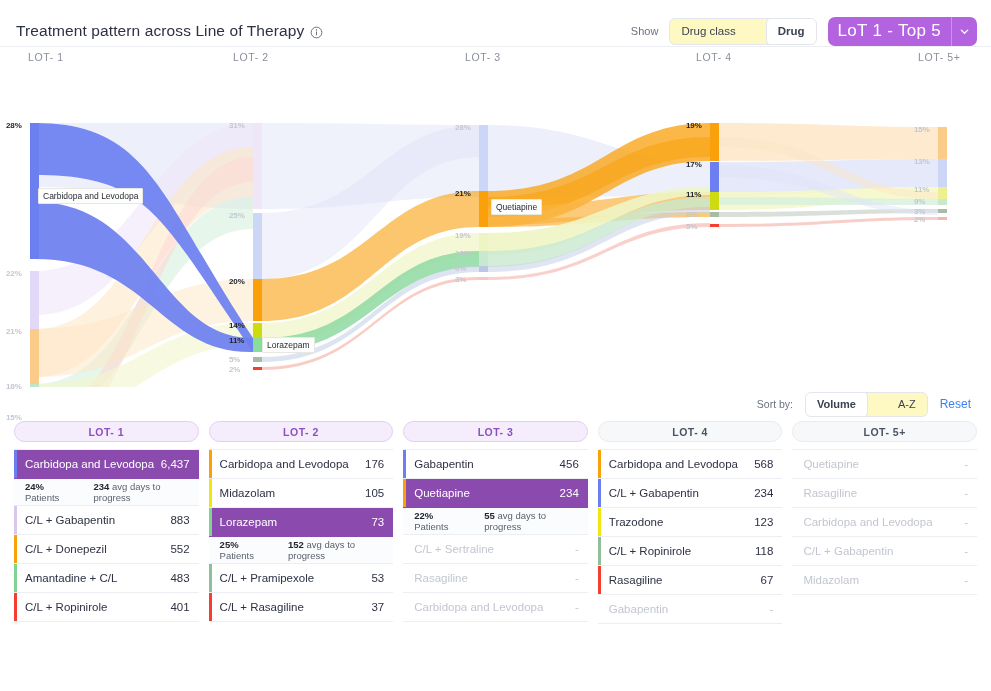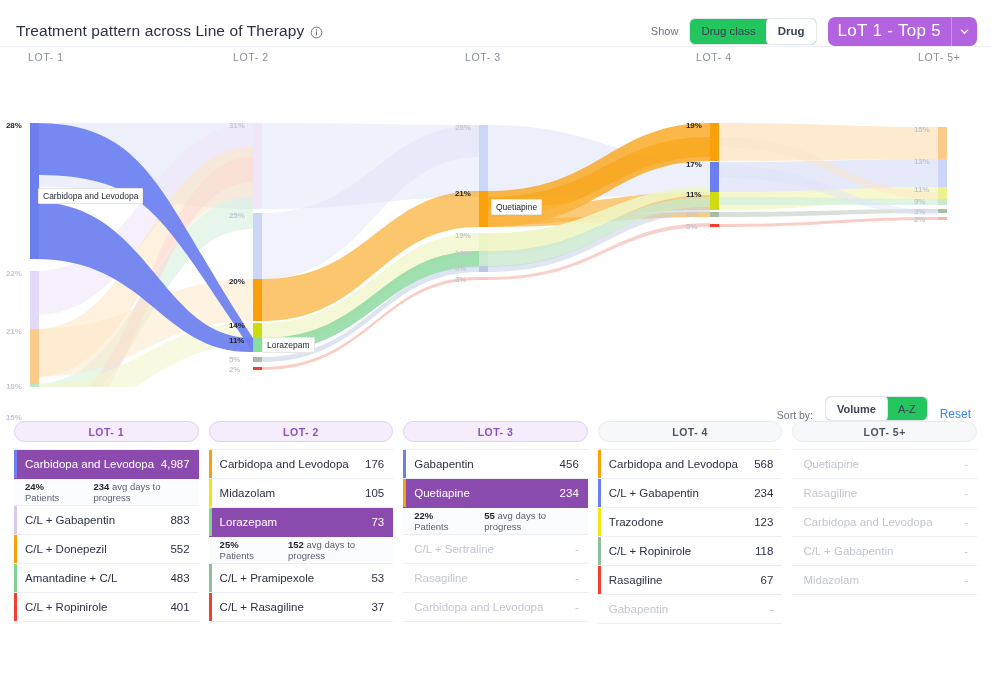--- a/index.html
+++ b/index.html
@@ -18,21 +18,21 @@
     border-bottom: 1px solid #eceef2;
   }
   .title-wrap { display: flex; align-items: center; gap: 6px; }
   .page-title { font-size: 15.5px; font-weight: 400; color: #2d3142; letter-spacing: .1px; }
   .info-icon { width: 13px; height: 13px; display:inline-block; }
   .header-right { display: flex; align-items: center; gap: 11px; }
   .show-label { font-size: 11px; color: #6b7280; }
   .seg {
     display: flex; align-items: center;
     border: 1px solid #e3e6ec; border-radius: 6px;
-    background: #22c55e; height: 27px; overflow: hidden;
+    background: #fef9c3; height: 27px; overflow: hidden; gap: 20px;
   }
   .seg-btn {
     font-size: 11.5px; padding: 0 11px; height: 27px;
     display: flex; align-items: center; color: #3b4252;
     background: transparent; border: none; cursor: pointer;
     font-family: "Liberation Sans", sans-serif;
   }
   .seg-btn.active { background: #ffffff; font-weight: 700; box-shadow: 0 0 0 1px #e3e6ec; border-radius: 5px; }
   .lot-select {
     display: flex; align-items: center;
@@ -55,21 +55,21 @@
     background: #fdfdfb; padding: 2px 4px; border: 1px solid #e7e7e3;
     white-space: nowrap; border-radius: 1px;
   }
   .pct {
     position: absolute; font-size: 8px; font-weight: 700; letter-spacing: -.1px;
   }
   .pct.dark { color: #23262f; }
   .pct.mute { color: #c3c7d0; }
   
   .sortbar {
-    display: flex; align-items: flex-end; justify-content: flex-end;
+    display: flex; align-items: center; justify-content: flex-end;
     gap: 12px; padding: 0 20px 0 0; height: 34px;
   }
   .sort-label { font-size: 10.5px; color: #6b7280; }
   .seg-sm { height: 25px; }
   .seg-sm .seg-btn { height: 25px; font-size: 11px; padding: 0 11px; }
   .reset-btn {
     font-size: 12px; color: #3b82f6; background: none; border: none; cursor: pointer;
     font-family: "Liberation Sans", sans-serif;
   }
   
@@ -258,21 +258,21 @@
   <button class="reset-btn">Reset</button>
 </div>
 
 <div class="cols" id="cols">
     <div class="col">
       <div class="col-pill active">LOT- 1</div>
       <div class="rows">
         <div class="row selected">
           <span class="bar" style="background: rgb(107, 127, 240);"></span>
           <span class="row-name">Carbidopa and Levodopa</span>
-          <span class="row-val">4,987</span>
+          <span class="row-val">6,437</span>
         </div>
         <div class="detail">
           <span><b>24%</b> <span>Patients</span></span>
           <span><b>234</b> <span>avg days to progress</span></span>
         </div>
         <div class="row">
           <span class="bar" style="background: rgb(217, 199, 240);"></span>
           <span class="row-name">C/L + Gabapentin</span>
           <span class="row-val">883</span>
         </div>

